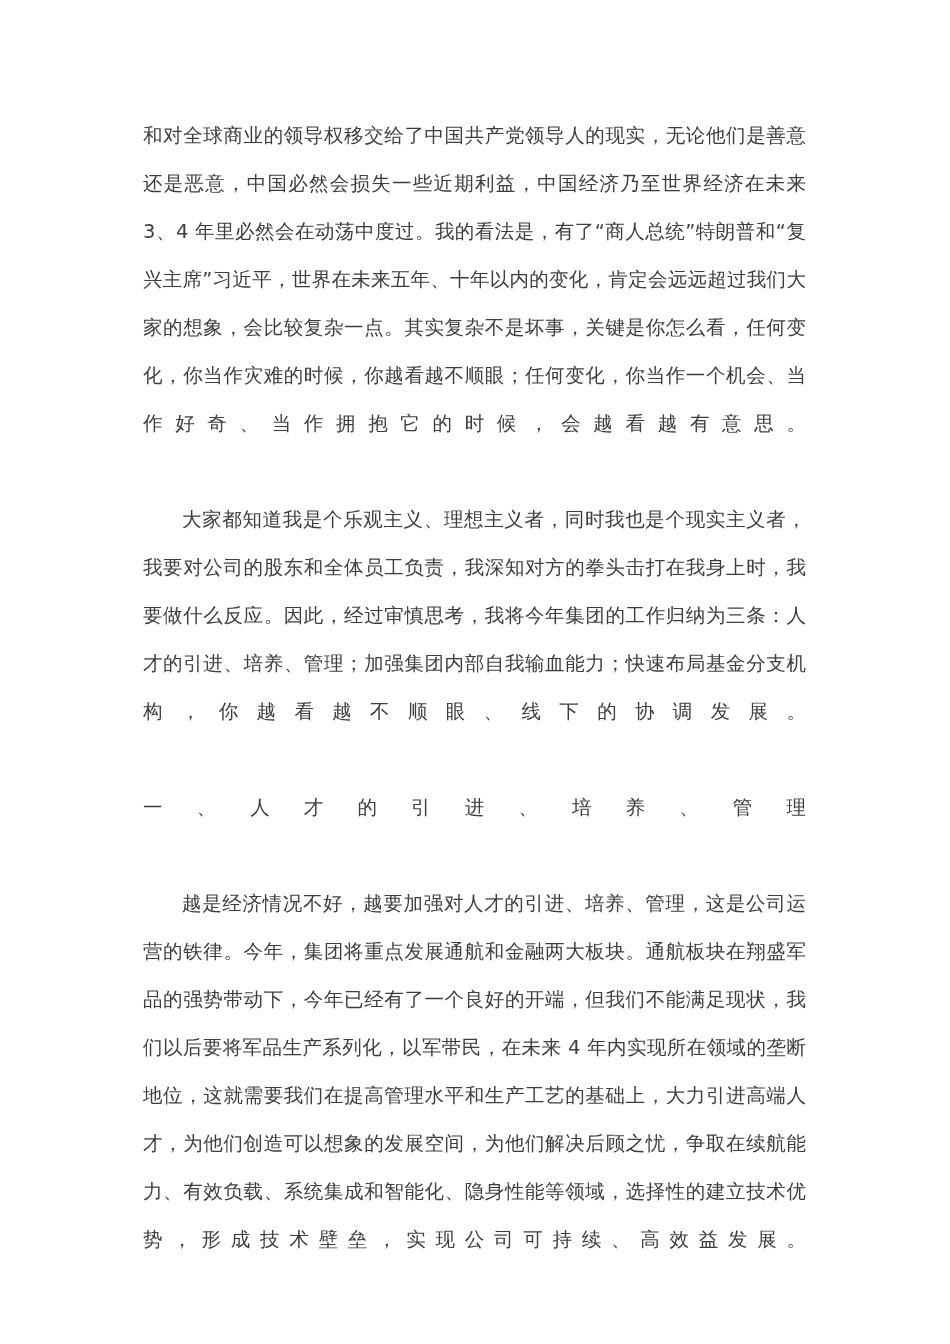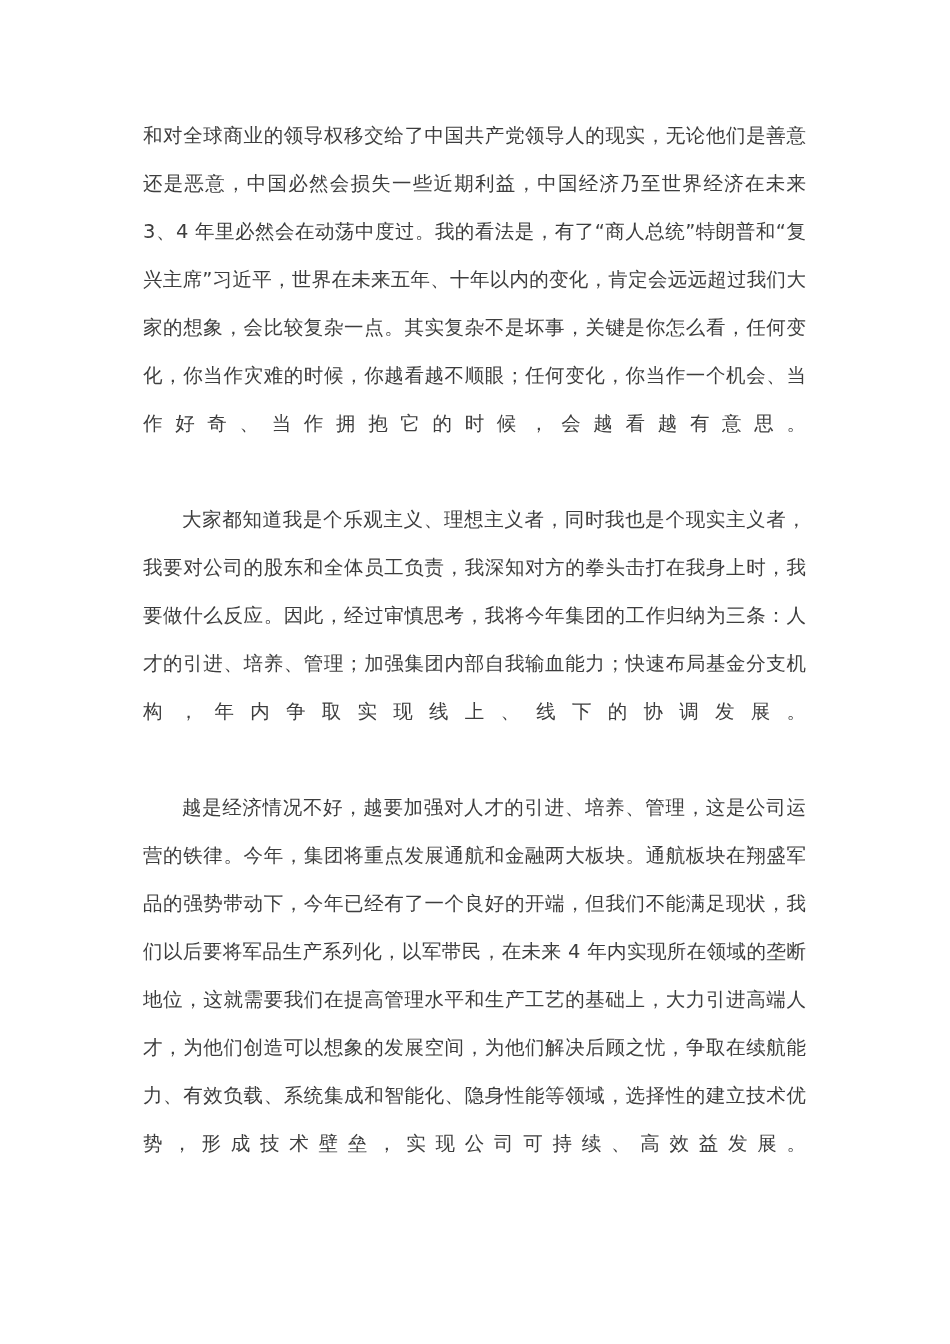--- a/index.html
+++ b/index.html
@@ -59,19 +59,20 @@
   }
 </style>
 </head>
 <body>
 
 <div class="page">
   <div class="page-body">
 
     <p class="para indent" style="text-indent:0;">和对全球商业的领导权移交给了中国共产党领导人的现实，无论他们是善意还是恶意，中国必然会损失一些近期利益，中国经济乃至世界经济在未来 3、4 年里必然会在动荡中度过。我的看法是，有了“商人总统”特朗普和“复兴主席”习近平，世界在未来五年、十年以内的变化，肯定会远远超过我们大家的想象，会比较复杂一点。其实复杂不是坏事，关键是你怎么看，任何变化，你当作灾难的时候，你越看越不顺眼；任何变化，你当作一个机会、当作好奇、当作拥抱它的时候，会越看越有意思。</p>
 
-    <p class="para indent">大家都知道我是个乐观主义、理想主义者，同时我也是个现实主义者，我要对公司的股东和全体员工负责，我深知对方的拳头击打在我身上时，我要做什么反应。因此，经过审慎思考，我将今年集团的工作归纳为三条：人才的引进、培养、管理；加强集团内部自我输血能力；快速布局基金分支机构，年内争取实现线上、线下的协调发展。</p>
+    <p class="para indent">大家都知道我是个乐观主义、理想主义者，同时我也是个现实主义者，我要对公司的股东和全体员工负责，我深知对方的拳头击打在我身上时，我要做什么反应。因此，经过审慎思考，我将今年集团的工作归纳为三条：人才的引进、培养、管理；加强集团内部自我输血能力；快速布局基金分支机构，你越看越不顺眼、线下的协调发展。</p>
 
+    <p class="para heading">一、人才的引进、培养、管理</p>
 
     <p class="para indent">越是经济情况不好，越要加强对人才的引进、培养、管理，这是公司运营的铁律。今年，集团将重点发展通航和金融两大板块。通航板块在翔盛军品的强势带动下，今年已经有了一个良好的开端，但我们不能满足现状，我们以后要将军品生产系列化，以军带民，在未来 4 年内实现所在领域的垄断地位，这就需要我们在提高管理水平和生产工艺的基础上，大力引进高端人才，为他们创造可以想象的发展空间，为他们解决后顾之忧，争取在续航能力、有效负载、系统集成和智能化、隐身性能等领域，选择性的建立技术优势，形成技术壁垒，实现公司可持续、高效益发展。</p>
 
   </div>
 </div>
 
 </body></html>

